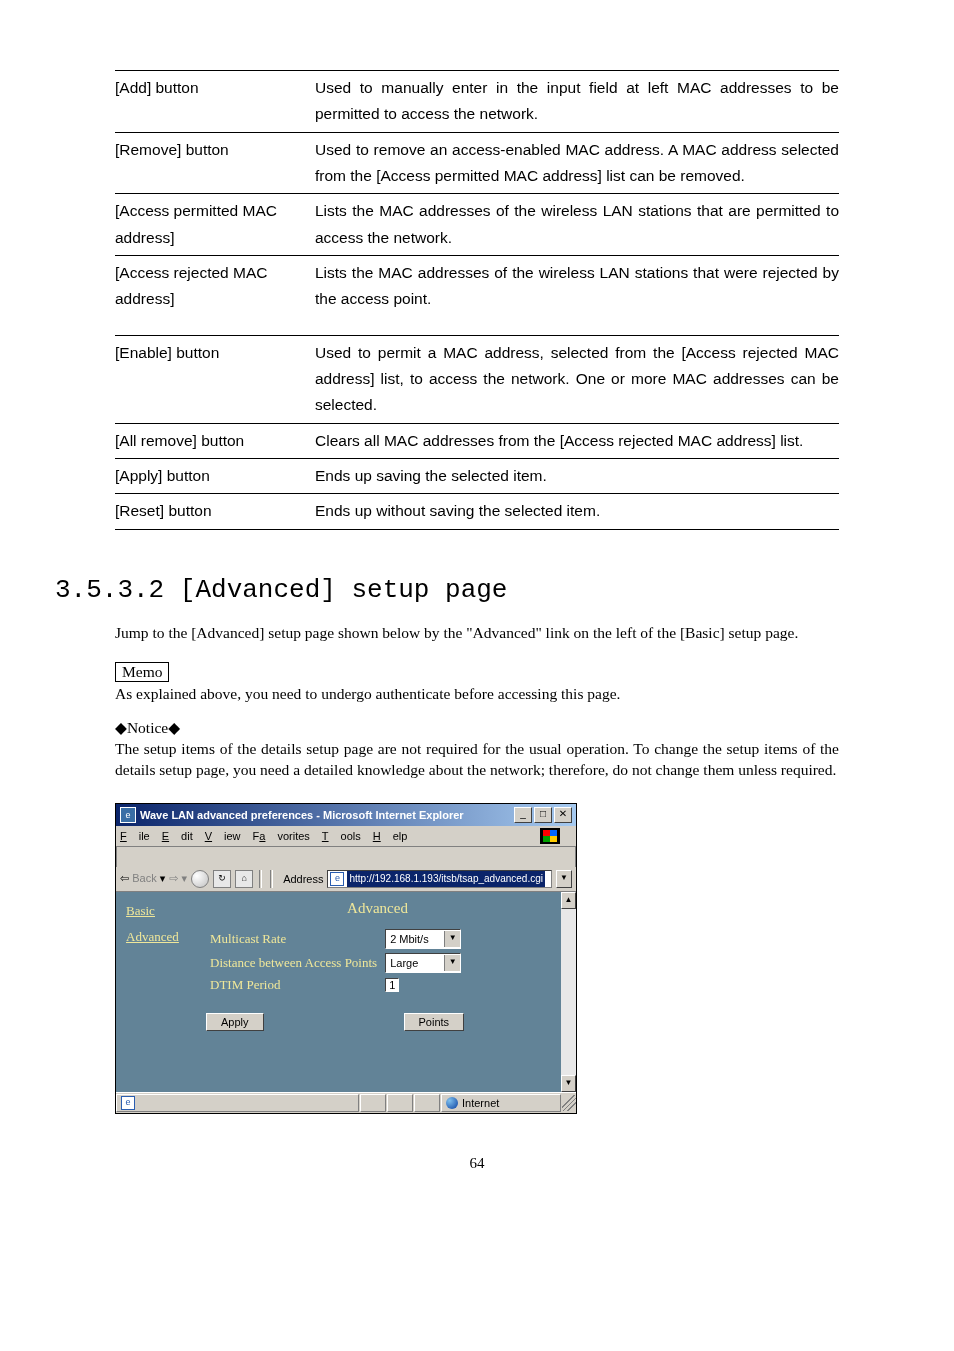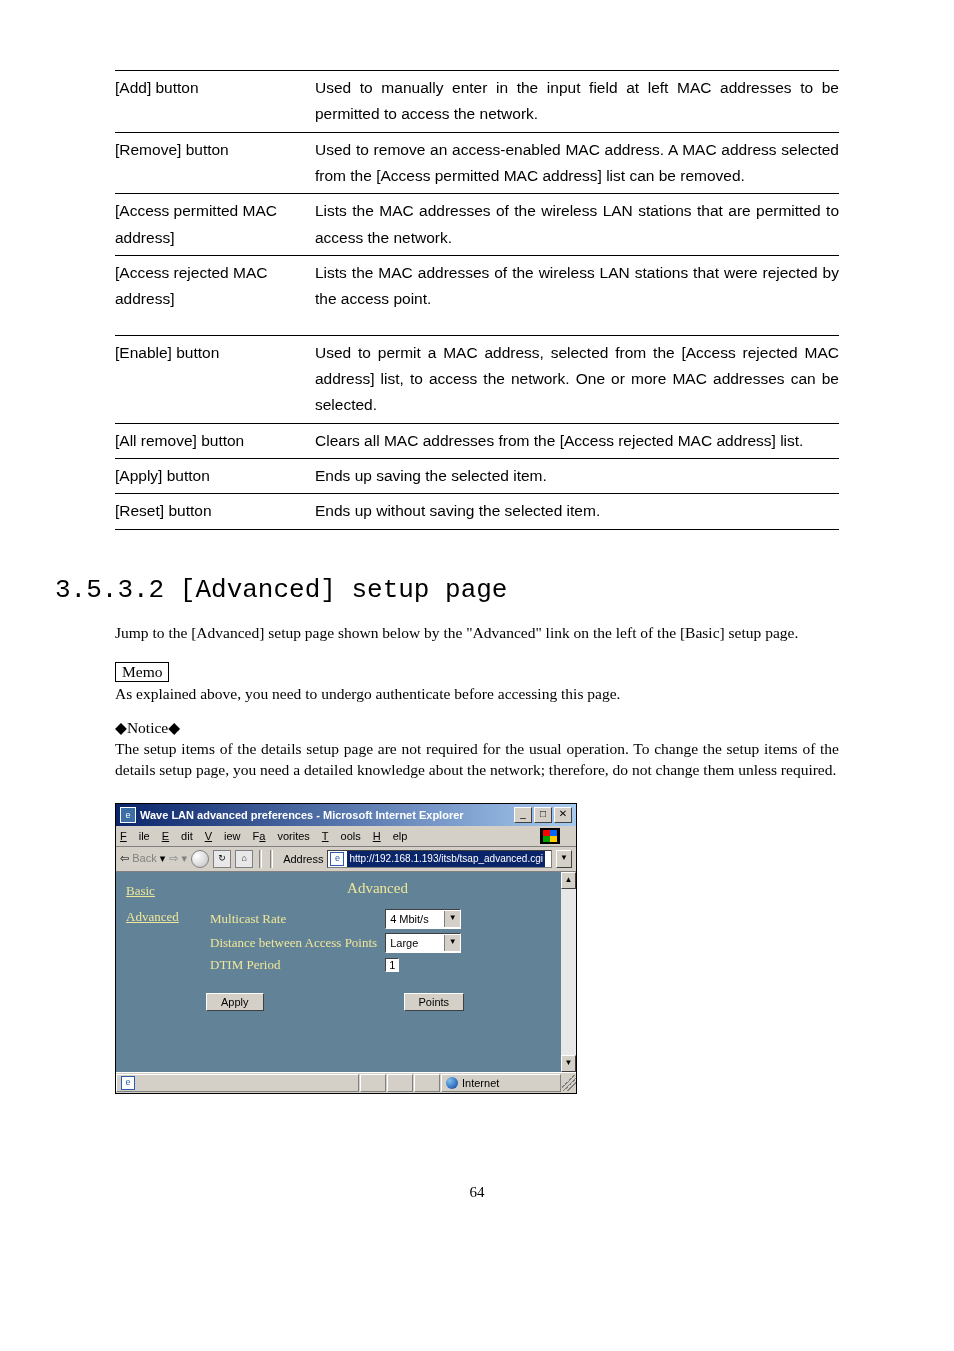--- a/index.html
+++ b/index.html
@@ -56,21 +56,21 @@
     font-size: 15.5px;
     margin-top: 12px;
   }
   .notice-line {
     font-size: 15.5px;
     margin: 14px 0 2px 0;
   }
   .page-number {
     text-align: center;
     font-size: 15px;
-    margin-top: 90px;
+    margin-top: 41px;
   }
 
   
   .ie-window {
     width: 460px;
     margin-top: 22px;
     border: 1px solid #000;
     font-family: Tahoma, Arial, sans-serif;
     font-size: 11px;
     background: #d4d0c8;
@@ -143,20 +143,21 @@
       linear-gradient(#0066ff 0 50%, #ffcc00 50% 100%) right/50% 100% no-repeat;
   }
   .ie-toolbar {
     background: #d4d0c8;
     padding: 3px 4px;
     display: flex;
     align-items: center;
     gap: 4px;
     border-bottom: 1px solid #808080;
     font-size: 11px;
+    margin-top: 20px;
   }
   .ie-toolbar .sep {
     width: 1px; height: 18px;
     border-left: 1px solid #808080;
     border-right: 1px solid #fff;
     margin: 0 2px;
   }
   .ie-toolbar .navlabel { color: #808080; }
   .ie-toolbar .addr-label { color:#000; margin-left:4px; }
   .ie-toolbar .addr-field {
@@ -420,21 +421,21 @@
         <a>Advanced</a>
       </div>
       <div class="ie-main">
         <div class="panel-title">Advanced</div>
         <table class="form">
           <tbody>
               <tr>
             <td>Multicast Rate</td>
             <td>
               <span class="ie-select">
-                <span class="val">4 Mbit/s</span>
+                <span class="val">2 Mbit/s</span>
                 <span class="drop">▼</span>
               </span>
             </td>
           </tr>
           <tr>
             <td>Distance between Access Points</td>
             <td>
               <span class="ie-select">
                 <span class="val">Large</span>
                 <span class="drop">▼</span>

